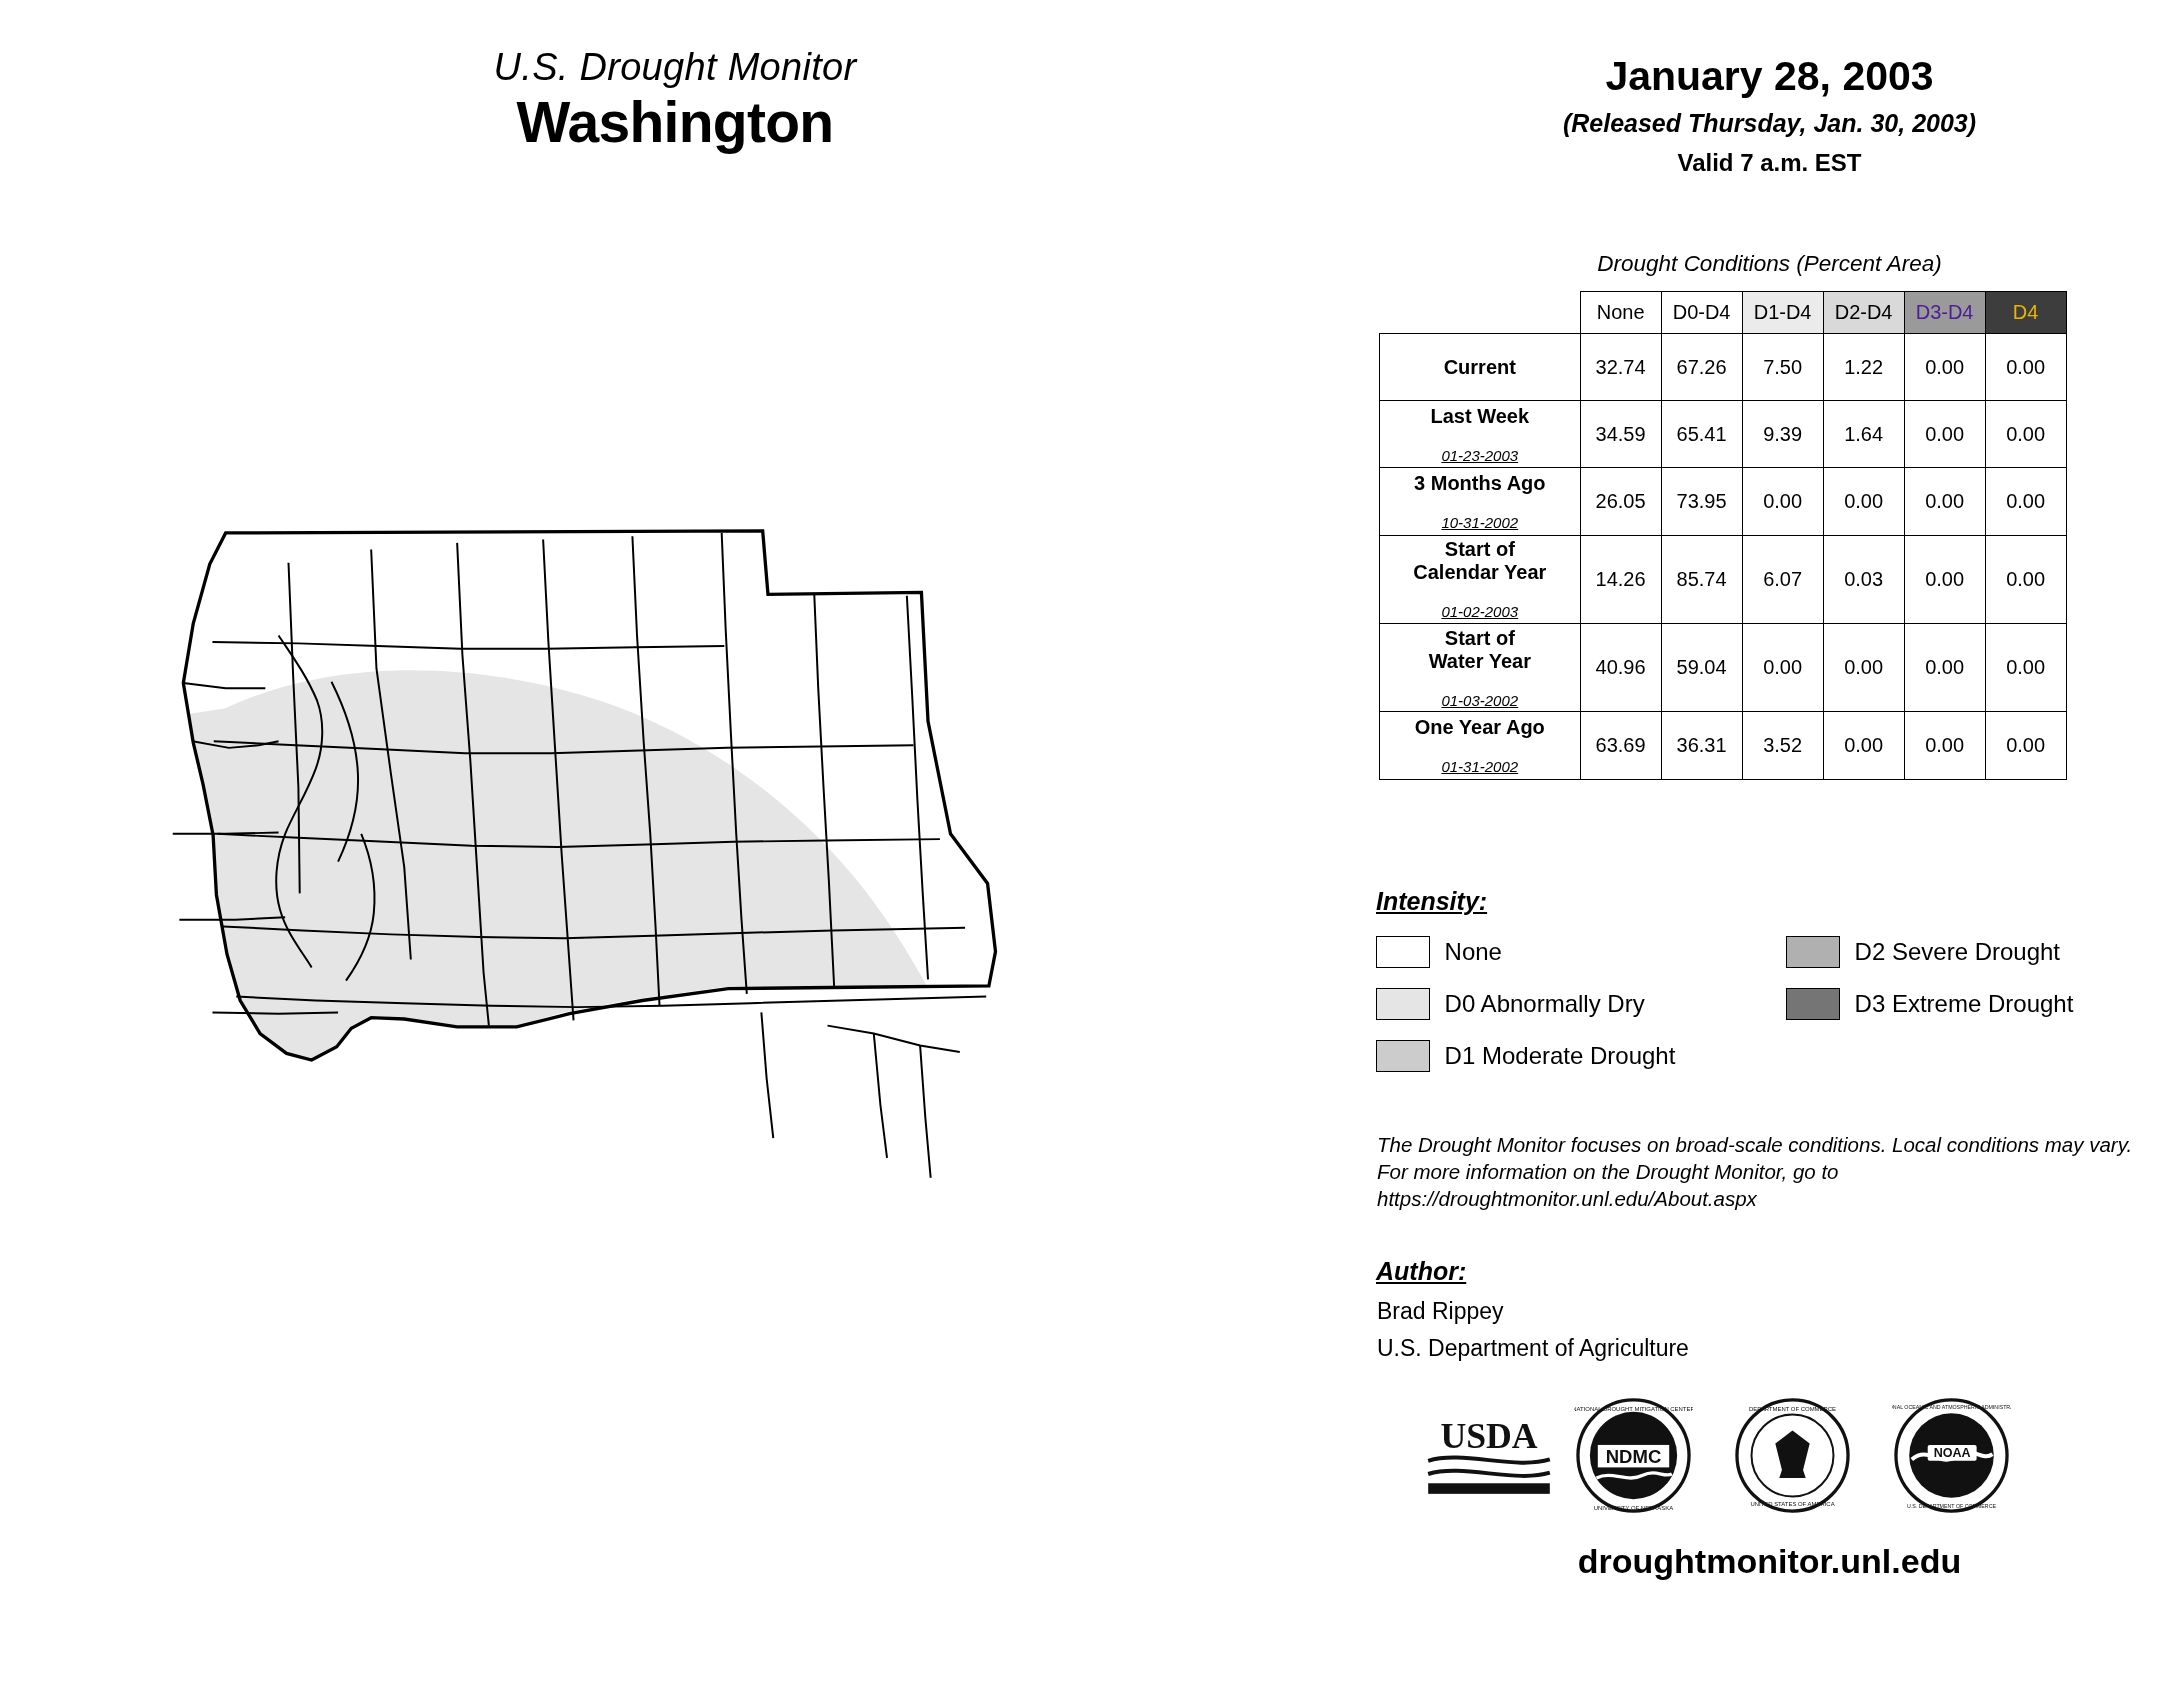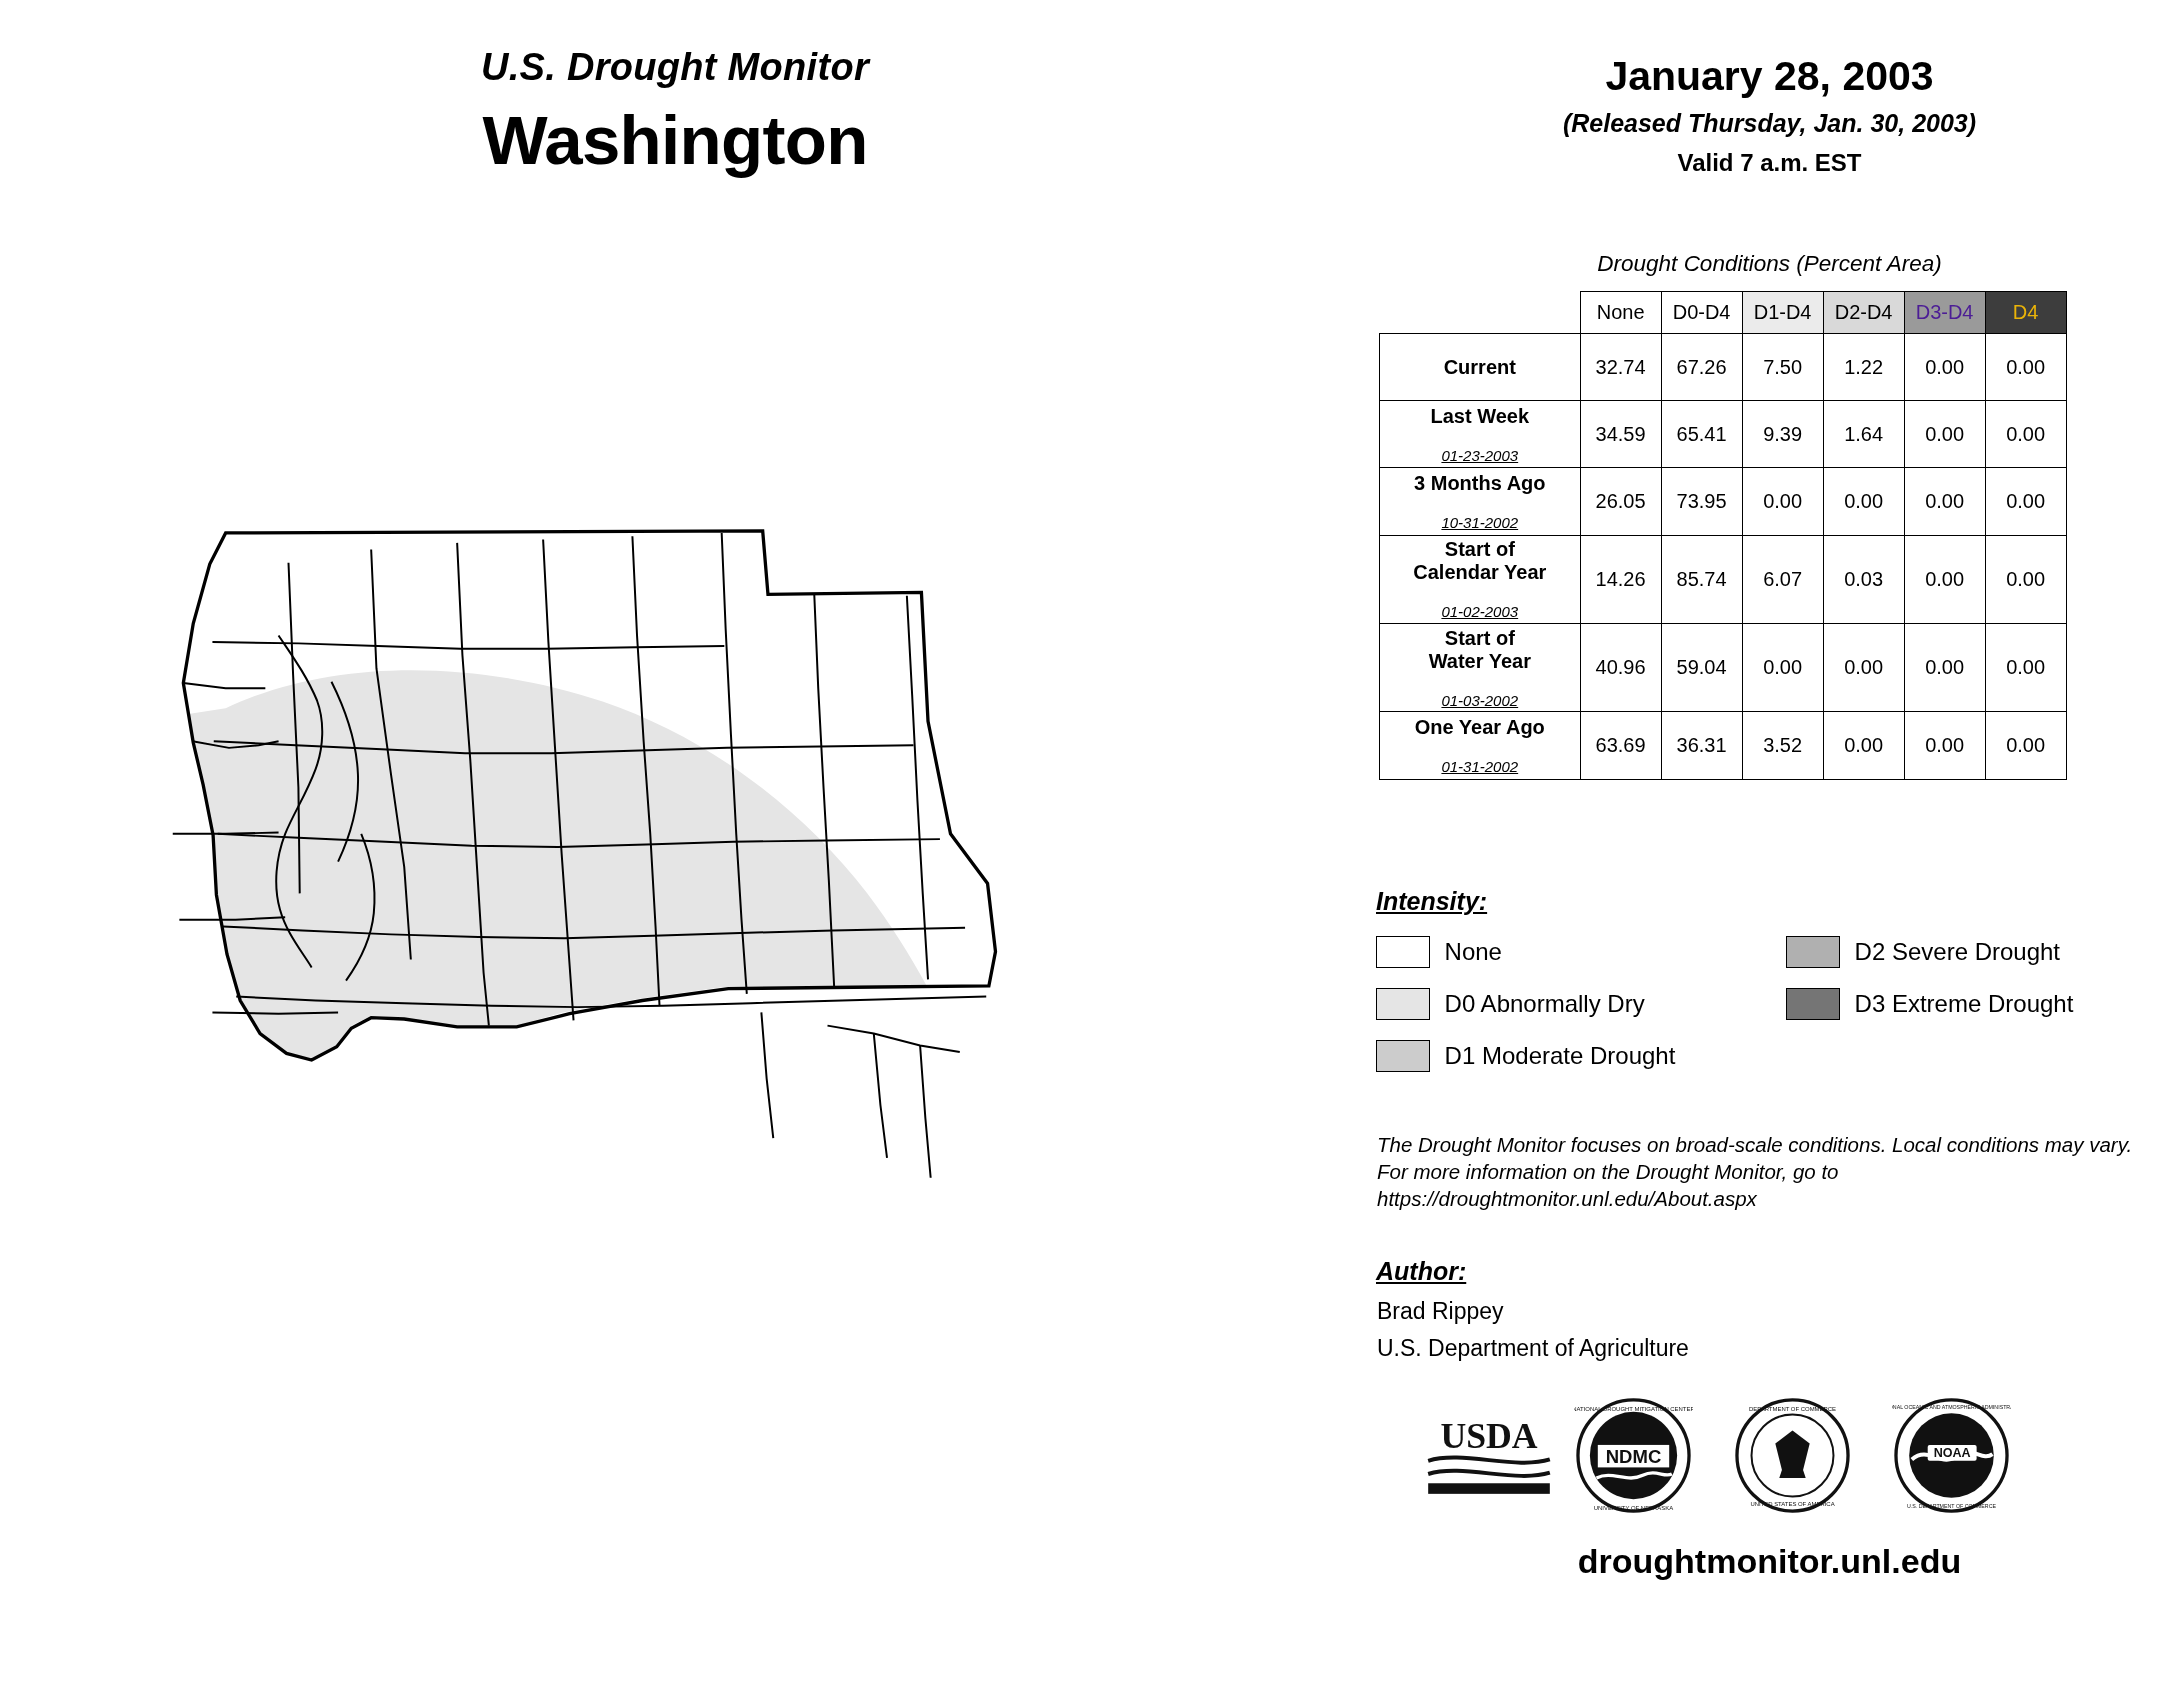--- a/index.html
+++ b/index.html
@@ -32,27 +32,26 @@
   .title-block {
     position: absolute;
     left: 311px;
     top: 46px;
     width: 728px;
     text-align: center;
   }
   .title-main {
     font-size: 38px;
     font-style: italic;
-    font-weight: bold;
+    font-weight: normal;
     letter-spacing: 0.3px;
   }
   .title-state {
-    font-size: 69px;
-    font-weight: bold;
-    margin-top: 12px;
+    font-size: 57px;
+    font-weight: bold;
     letter-spacing: -0.7px;
   }
 
   
   .map-wrap {
     position: absolute;
     left: 60px;
     top: 523px;
     width: 1244px;
     height: 873px;

